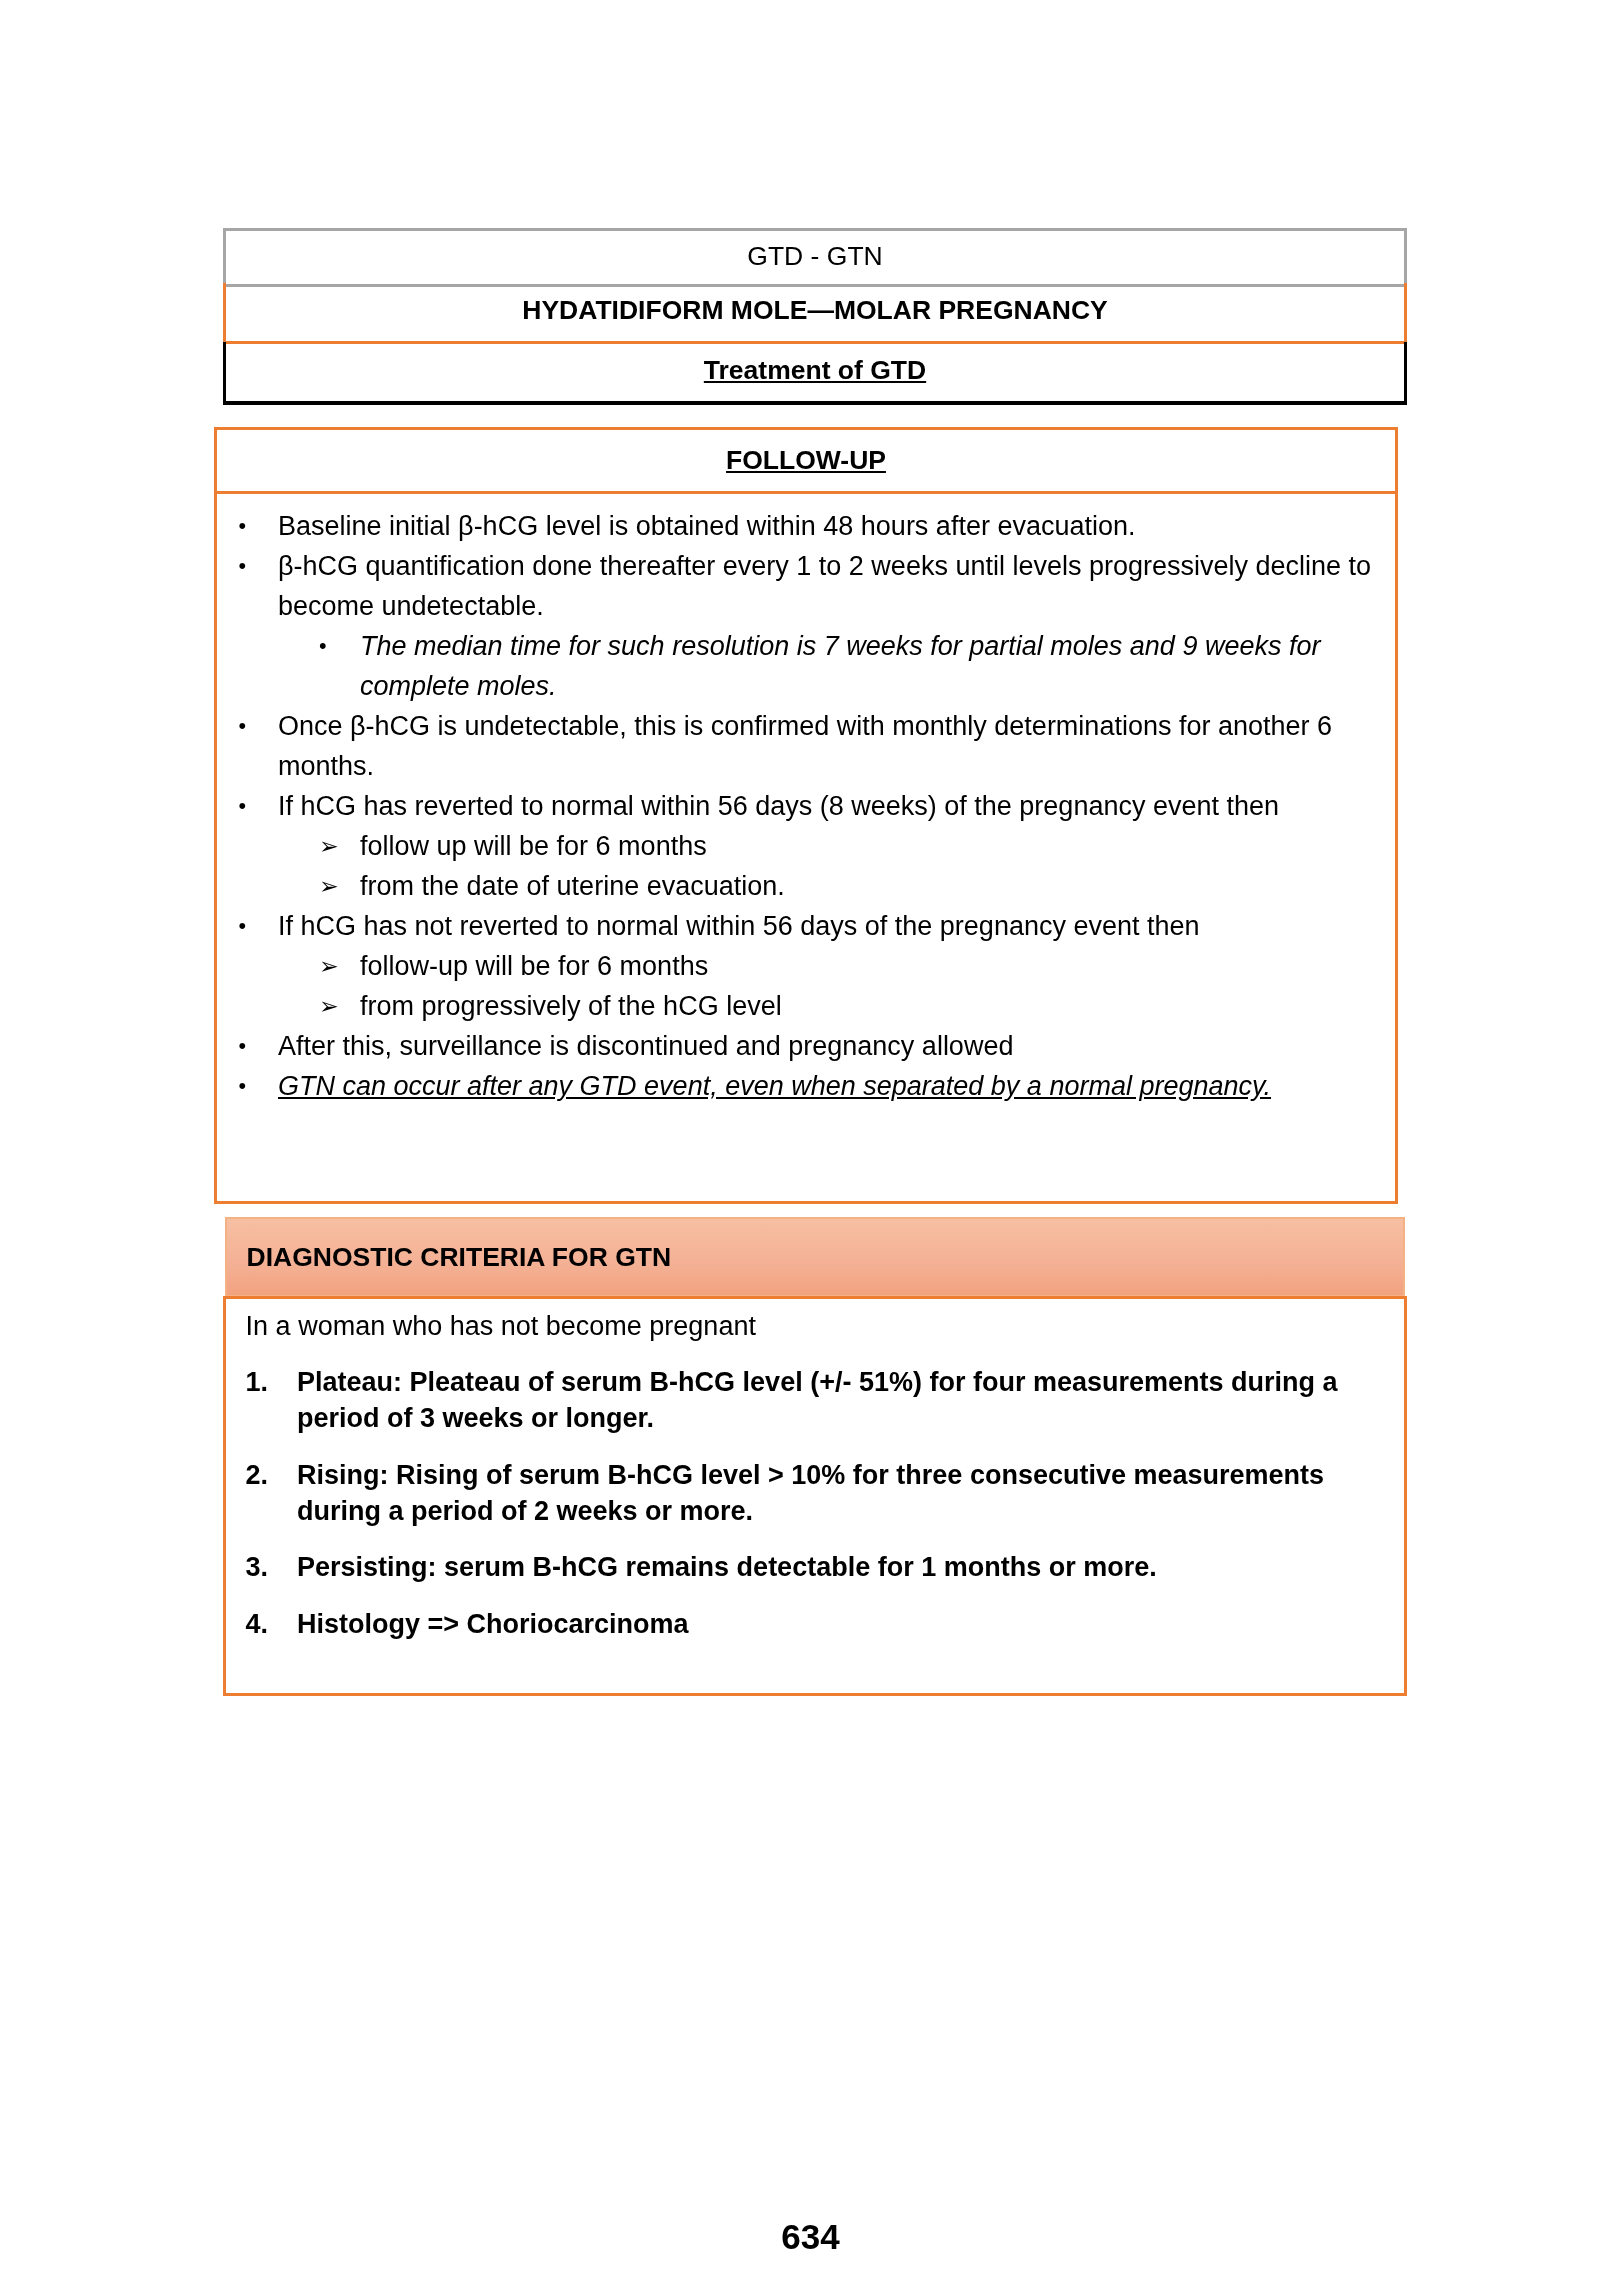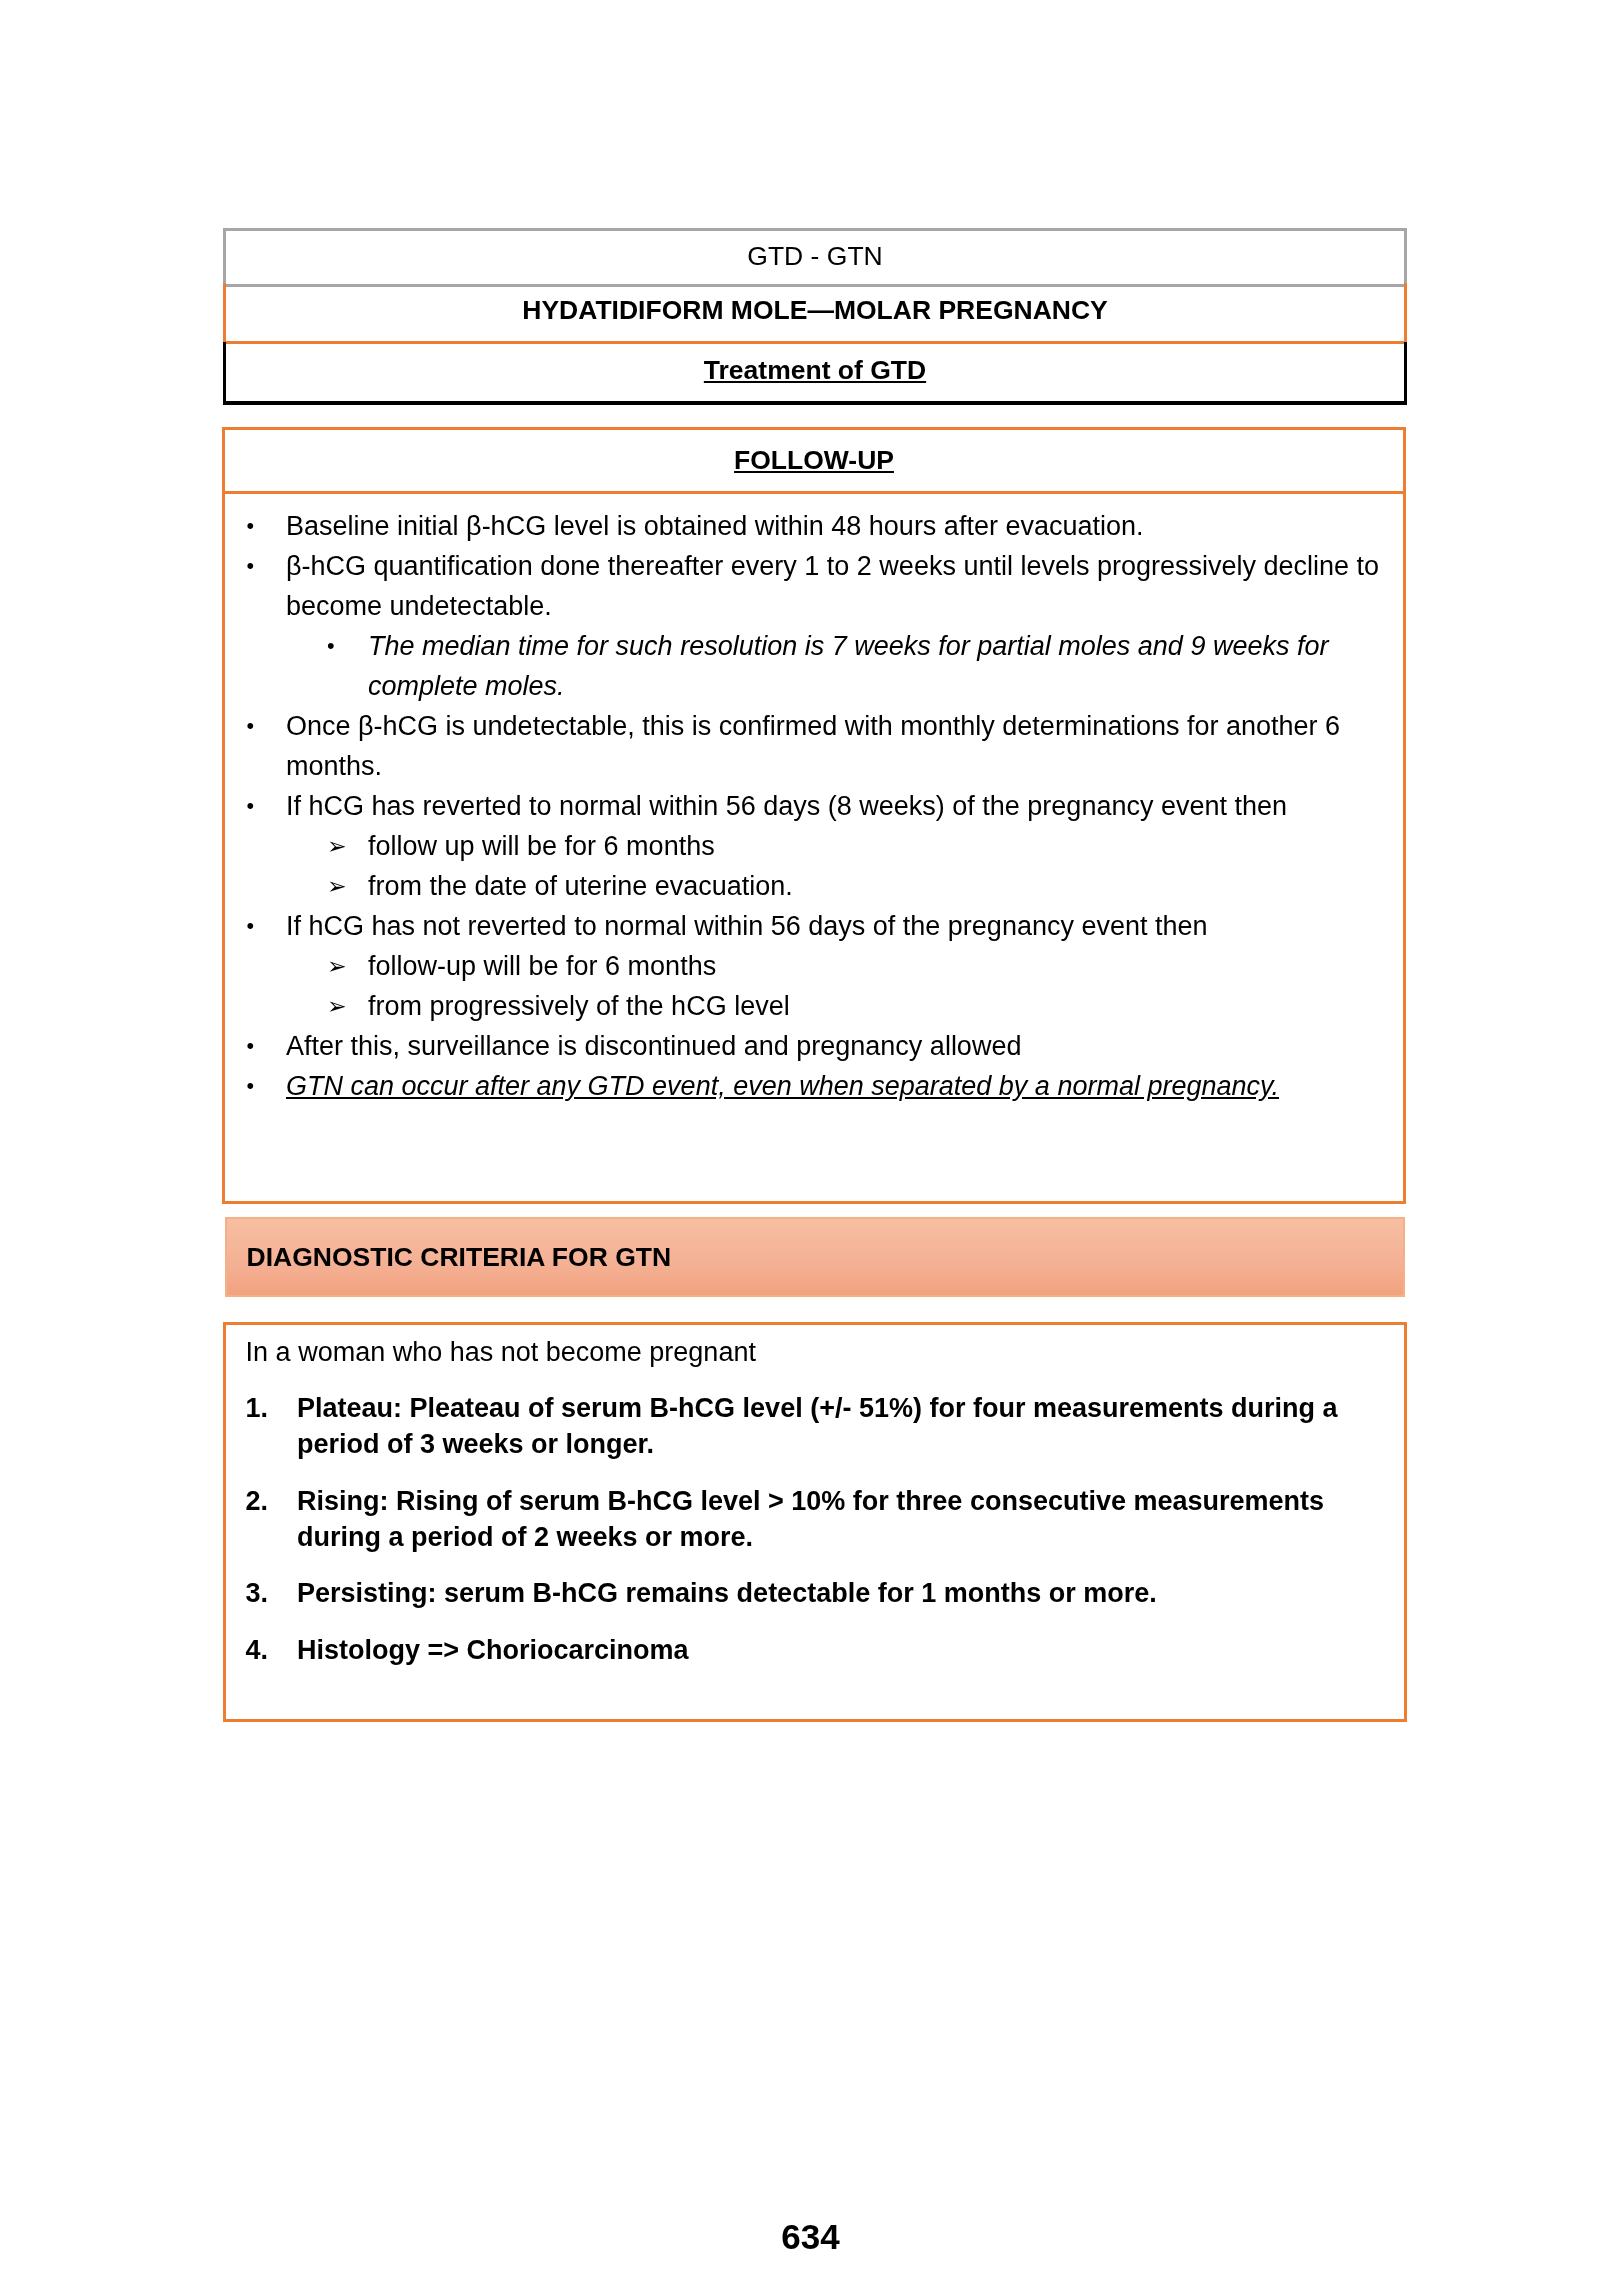--- a/index.html
+++ b/index.html
@@ -21,21 +21,21 @@
     border-bottom: 3.9px solid #ed7d31; font-size: 26.5px; font-weight: bold; line-height: 55px;
   }
   .hdr-treat {
     top: 342px; height: 63px; border-left: 3.9px solid #000; border-right: 3.9px solid #000;
     border-bottom: 4.9px solid #000; font-size: 26.5px; font-weight: bold; line-height: 57px;
   }
   .hdr-treat span { text-decoration: underline; }
 
   
   .fu-box {
-    position: absolute; left: 222px; top: 427px; width: 1184px; height: 777px;
+    position: absolute; left: 214px; top: 427px; width: 1184px; height: 777px;
     box-sizing: border-box; border: 3.9px solid #ed7d31;
   }
   .fu-title {
     height: 61px; border-bottom: 3.9px solid #ed7d31; text-align: center;
     font-size: 26.5px; font-weight: bold; line-height: 61px;
   }
   .fu-title span { text-decoration: underline; }
   .fu-list { list-style: none; margin: 0; padding: 0; position: absolute; left: 0; top: 76px; right: 0; }
   .fu-list li {
     position: relative; font-size: 27px; line-height: 40px;
@@ -53,21 +53,21 @@
   
   .dx-head {
     position: absolute; left: 225px; top: 1217px; width: 1180px; height: 80px;
     box-sizing: border-box;
     background: linear-gradient(to bottom, #f7bfa2 0%, #f4b094 60%, #f2a27f 100%);
     border: 2px solid #f4b183;
     font-size: 26.5px; font-weight: bold; line-height: 76px; padding-left: 19.6px;
   }
   .dx-box {
     position: absolute; left: 223px; top: 1296px; width: 1184px; height: 400px;
-    box-sizing: border-box; border: 3.9px solid #ed7d31; margin-top: 26px;
+    box-sizing: border-box; border: 3.9px solid #ed7d31;
   }
   .dx-intro { position: absolute; left: 19.6px; top: 7.8px; font-size: 27px; line-height: 39px; }
   .dx-list { list-style: none; margin: 0; padding: 0; position: absolute; left: 0; right: 0; top: 65px; }
   .dx-list li {
     position: relative; font-size: 27px; font-weight: bold; line-height: 36px;
     padding-left: 71px; padding-right: 19.6px; margin-bottom: 20.6px;
   }
   .dx-list li .num { position: absolute; left: 19.6px; top: 0; }
 
   .page-num {

